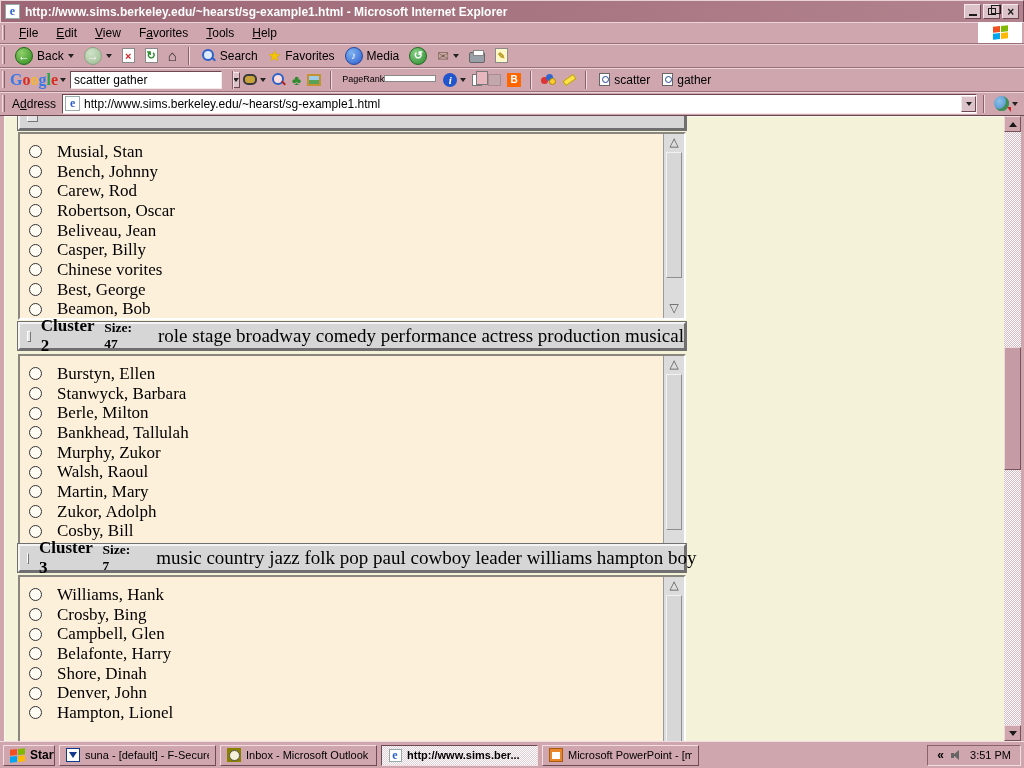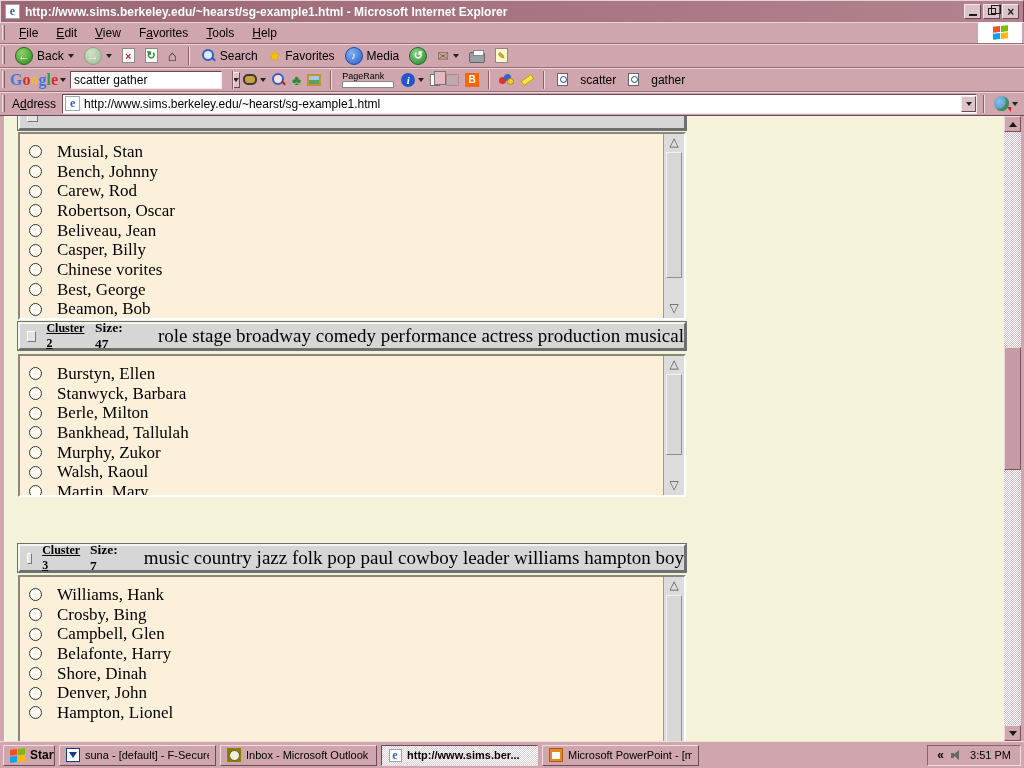--- a/index.html
+++ b/index.html
@@ -62,54 +62,54 @@
   .gsearch{display:flex;align-items:center;width:152px;height:18px;background:#fff;border:1px solid;border-color:#6d4750 #f6e8ea #f6e8ea #6d4750;margin:0 4px;}
   .gsearch input{flex:1;border:0;outline:0;font-size:12px;padding:1px 3px;font-family:"Liberation Sans",sans-serif;background:transparent;}
   .gdrop{width:15px;height:16px;background:#dcc3c9;border:1px solid;border-color:#f6e8ea #6d4750 #6d4750 #f6e8ea;display:flex;align-items:center;justify-content:center;}
   .gi{display:flex;align-items:center;gap:3px;margin:0 3px;}
   .bino{position:relative;width:14px;height:11px;background:#caa23a;border:2px solid #3a3a3a;border-radius:5px;}
   .magG{position:relative;width:14px;height:14px;}
   .magG::before{content:'';position:absolute;left:0;top:0;width:8px;height:8px;border:2px solid #2a62c9;border-radius:50%;background:#ffdede;}
   .magG::after{content:'';position:absolute;left:9px;top:9px;width:5px;height:2px;background:#a22;transform:rotate(45deg);}
   .clover{color:#2e8b2e;font-size:14px;line-height:1;}
   .frame{width:14px;height:12px;border:2px solid #c49231;background:linear-gradient(180deg,#9ecbe8 55%,#58a158 55%);}
-  .pagerank{display:flex;flex-direction:column;align-items:flex-start;margin:0 4px;}
+  .pagerank{display:flex;flex-direction:row;align-items:flex-start;margin:0 4px;}
   .pagerank .pr-label{font-size:9px;line-height:9px;}
   .pr-bar{width:52px;height:7px;background:#fff;border:1px solid #888;}
   .pr-fill{height:100%;width:60%;background:#3fae3f;}
   .info-ic{width:14px;height:14px;border-radius:50%;background:#2255cc;color:#fff;font-family:"Liberation Serif",serif;font-style:italic;font-weight:bold;
     font-size:11px;display:flex;align-items:center;justify-content:center;}
   .pages-ic{position:relative;width:10px;height:12px;background:#fff;border:1px solid #777;}
   .pages-ic::before{content:'';position:absolute;left:3px;top:-4px;width:10px;height:12px;background:#e8b6be;border:1px solid #777;}
   .updir-ic{width:13px;height:12px;background:#c2a7ad;border:1px solid #a78d93;}
   .blogger-ic{width:14px;height:14px;background:#ff6600;color:#fff;font-weight:bold;font-size:10px;display:flex;align-items:center;justify-content:center;}
   .balls{position:relative;width:16px;height:12px;}
   .balls i{position:absolute;width:7px;height:7px;border-radius:50%;}
   .balls i:nth-child(1){left:0;top:3px;background:#d33;}
   .balls i:nth-child(2){left:5px;top:0;background:#36c;}
   .balls i:nth-child(3){left:8px;top:4px;background:#fc3;border:1px solid #a80;}
   .hl-pen{width:13px;height:6px;background:#ffe24a;border:1px solid #b8a020;transform:rotate(-35deg);}
-  .wordbtn{display:flex;align-items:center;gap:12px;padding:2px 6px;font-size:12px;}
+  .wordbtn{display:flex;align-items:center;gap:4px;padding:2px 6px;font-size:12px;}
   .docmag{position:relative;width:11px;height:13px;background:#fff;border:1px solid #666;}
   .docmag::before{content:'';position:absolute;left:2px;top:2px;width:5px;height:5px;border:1px solid #234a9c;border-radius:50%;}
 
   
   .addr-label{font-size:12px;margin:0 6px 0 2px;}
   .addr-field{flex:1;display:flex;align-items:center;height:20px;background:#fff;border:1px solid;border-color:#6d4750 #f6e8ea #f6e8ea #6d4750;padding-left:2px;}
   .addr-field input{flex:1;border:0;outline:0;font-size:12px;padding:0 4px;font-family:"Liberation Sans",sans-serif;}
   .globe-ic{position:relative;width:15px;height:15px;border-radius:50%;background:radial-gradient(circle at 35% 35%,#8cc2e8,#3a7ac0);box-shadow:inset -3px -2px 0 #3f8f4f;}
   .globe-ic::after{content:'';position:absolute;right:-2px;bottom:-1px;width:0;height:0;border-left:4px solid transparent;border-top:5px solid #c22;}
 
   
   .content{position:relative;height:625px;background:#f4f2d8;border-left:4px solid #cfa6ae;border-right:3px solid #cfa6ae;overflow:hidden;
     box-shadow:inset 1px 1px 0 #fbfaef;}
   .hdr{position:absolute;left:14px;width:668px;height:28px;background:#d6d6d6;border:2px solid;border-color:#f4f4f4 #6f6f6f #6f6f6f #f4f4f4;
     box-shadow:0 0 0 1px #707070;display:flex;align-items:center;padding-left:7px;font-family:"Liberation Serif",serif;}
   .hdr .cbx{width:11px;height:11px;background:#e4e4e4;border:1px solid;border-color:#fff #777 #777 #fff;margin-right:10px;}
-  .hdr .cname{font-weight:bold;font-size:12px;text-decoration:underline;}
+  .hdr .cname{font-weight:bold;font-size:17px;}
   .hdr .csize{font-weight:bold;font-size:13.5px;margin-left:10px;}
   .hdr .ctopics{font-size:19px;margin-left:26px;white-space:nowrap;}
   .hdr.partial{top:-14px;height:28px;}
   .lbox{position:absolute;left:14px;width:668px;background:#fdf0da;border:2px solid;border-color:#8a887e #fff #fff #8a887e;overflow:hidden;}
   .l-items{padding:8px 0 0 9px;font-family:"Liberation Serif",serif;font-size:17px;}
   .li-row{height:19.7px;display:flex;align-items:center;}
   .radio{display:inline-block;width:13px;height:13px;border:1px solid #333;border-radius:50%;background:#fffdf4;margin-right:15px;flex:0 0 auto;}
   .l-scroll{position:absolute;right:0;top:0;bottom:0;width:21px;background:#dcdcdc;border-left:1px solid #9a9a9a;}
   .l-up,.l-dn{position:absolute;left:0;width:100%;height:16px;color:#555;font-size:12px;line-height:14px;text-align:center;}
   .l-up{top:1px;}.l-dn{bottom:1px;}
@@ -375,21 +375,21 @@
       </div>
     </div>
 
     <div class="hdr" style="top:206px;">
       <span class="cbx"></span>
       <span class="cname">Cluster 2</span>
       <span class="csize">Size: 47</span>
       <span class="ctopics">role stage broadway comedy performance actress production musical</span>
     </div>
 
-    <div class="lbox" style="top:238px;height:143px;">
+    <div class="lbox" style="top:238px;height:218px;">
       <div class="l-items">
           <div class="li-row">
             <span class="radio"></span>
             <span>Burstyn, Ellen</span>
           </div>
           <div class="li-row">
             <span class="radio"></span>
             <span>Stanwyck, Barbara</span>
           </div>
           <div class="li-row">

